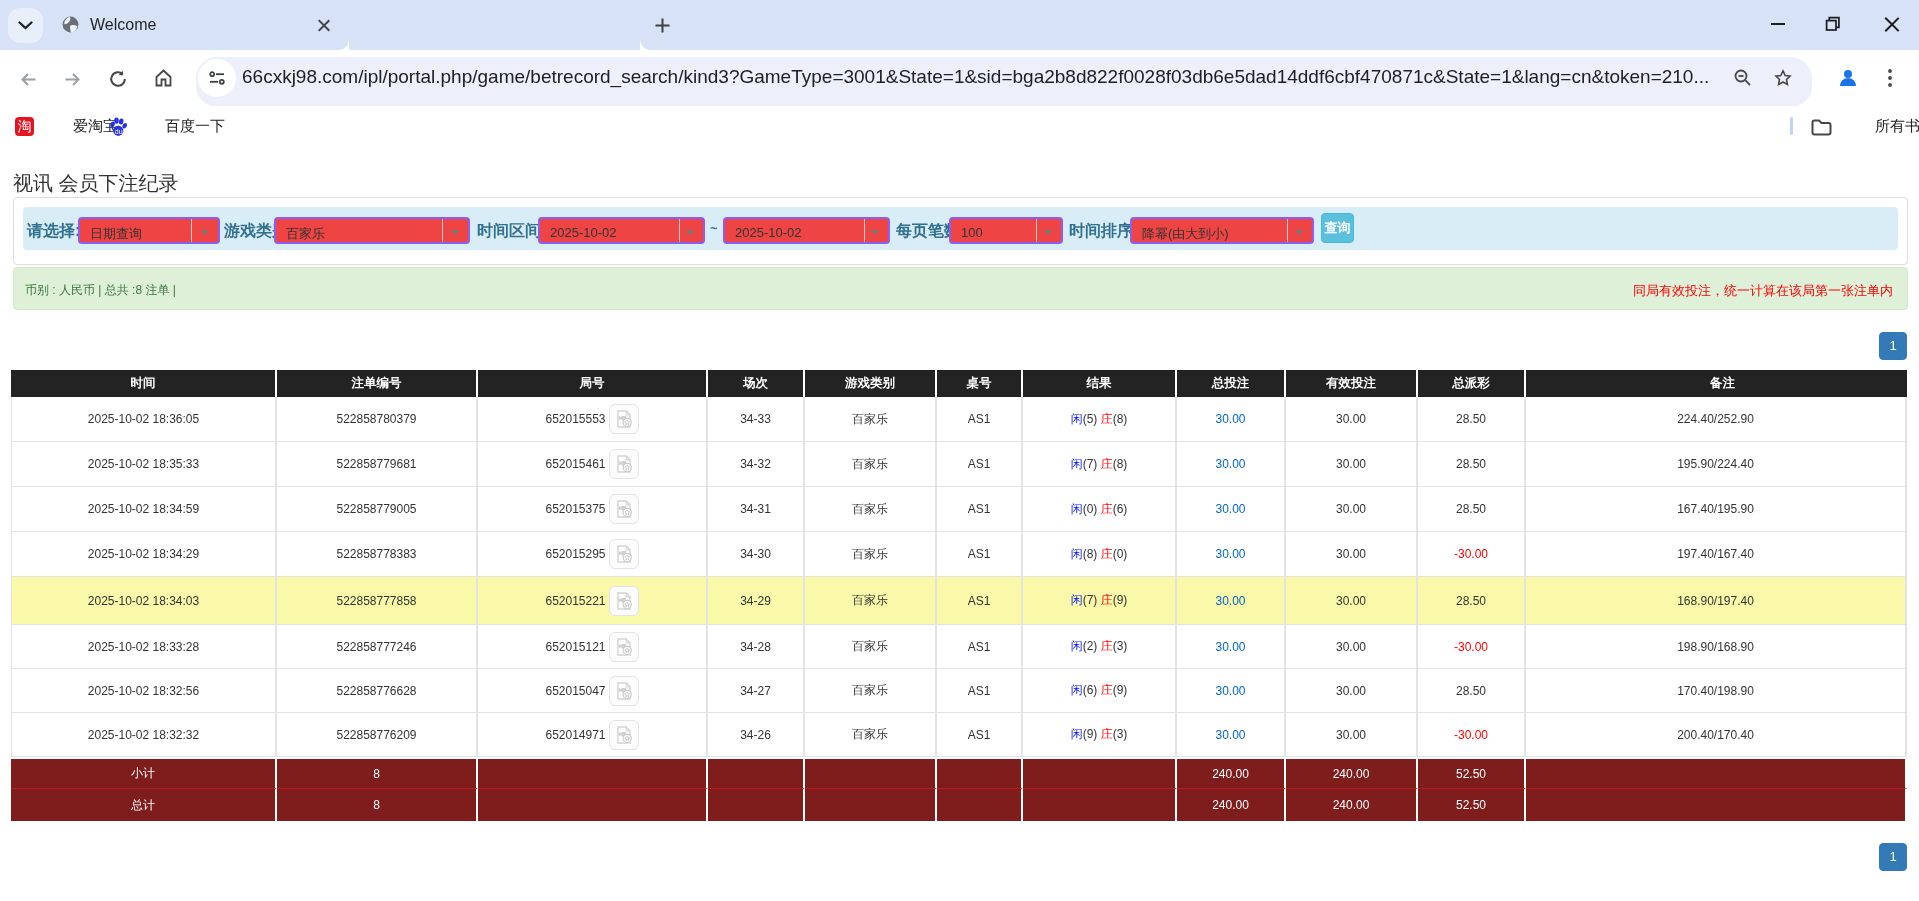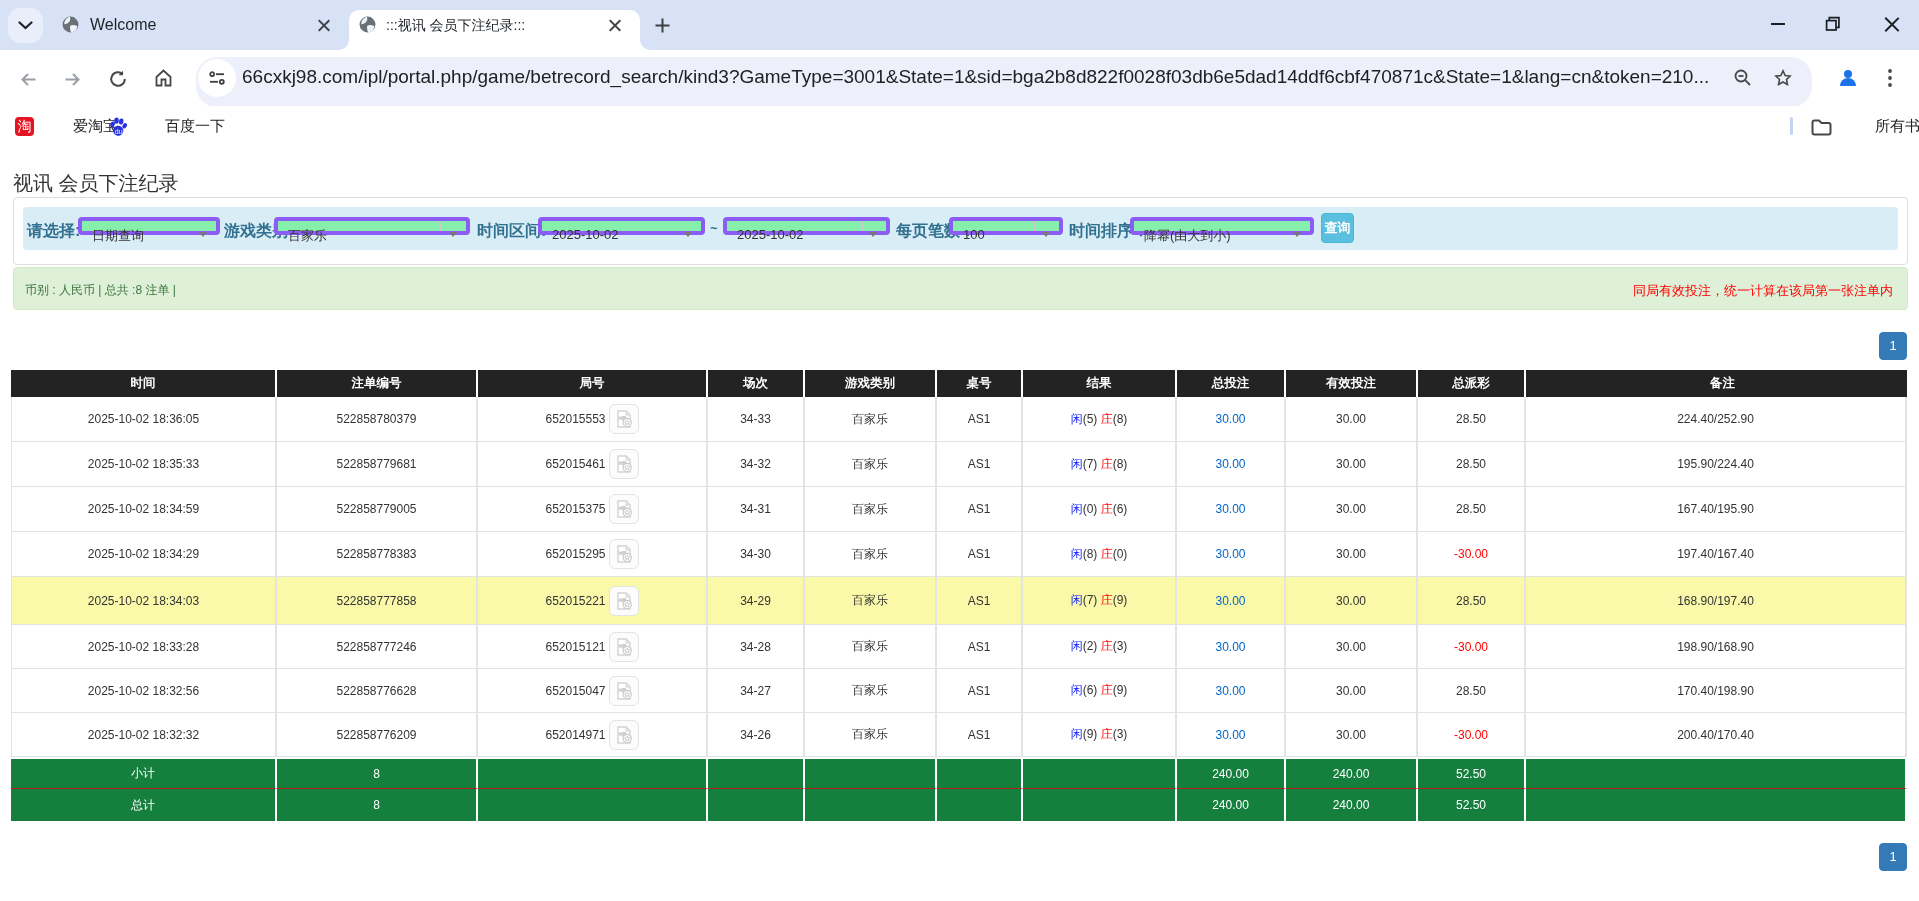--- a/index.html
+++ b/index.html
@@ -32,71 +32,62 @@
 .bktxt { position:absolute; top:11px; font-size:15px; color:#202124; white-space:nowrap;margin-left:32px; }
 #tbico { position:absolute; left:15px; top:11px; width:19px; height:19px; border-radius:4px; background:#e61322; color:#fff; font-size:14px; line-height:19px; text-align:center; }
 #bksep { position:absolute; left:1790px; top:11px; width:3px; height:18px; border-radius:2px; background:#c3d4f2; }
 
 
 #page { position:absolute; left:0; top:146px; width:1919px; height:755px; background:#fff; }
 h1 { position:absolute; left:13px; top:24px; font-size:20px; font-weight:400; color:#333; }
 #panel { position:absolute; left:13px; top:51px; width:1895px; height:68px; background:#fff; border:1px solid #ddd; border-radius:4px; }
 #fbar { position:absolute; left:9px; top:9px; width:1875px; height:43px; background:#d9edf7; border-radius:4px; }
 .flab { position:absolute; top:14px; font-size:16px; font-weight:bold; color:#31708f; white-space:nowrap; }
-.combo { position:absolute; top:10px; height:18px; background:#86efac; border:4px solid #8b5cf6; border-radius:4px; }
+.combo { position:absolute; top:10px; height:27px; background:#ef4444; border:2px solid #8b5cf6; border-radius:4px; }
 .combo .txt { position:absolute; left:10px; top:5.5px; font-size:13px; color:#333; white-space:nowrap; }
 .combo .arr { position:absolute; right:0; top:0; height:100%; border-left:1px solid #ccc; }
 .combo .arr:after { content:""; position:absolute; right:9px; top:11px; border-left:4.5px solid transparent; border-right:4.5px solid transparent; border-top:5.5px solid #777; }
 #qbtn { position:absolute; left:1298px; top:6px; width:33px; height:30px; background:#5bc0de; border:1px solid #46b8da; border-radius:4px; color:#fff; font-size:13px; font-weight:bold; text-align:center; line-height:28px; }
 #gbar { position:absolute; left:13px; top:121px; width:1895px; height:43px; background:#dff0d8; border:1px solid #d6e9c6; border-radius:4px; }
 #gbar .l { position:absolute; left:11px; top:14px; font-size:12px; color:#3c763d; }
 #gbar .r { position:absolute; right:14px; top:14px; font-size:13px; color:#f00; }
 .pag { position:absolute; width:28px; height:28px; background:#337ab7; border:1px solid #337ab7; border-radius:4px; color:#fff; font-size:13px; text-align:center; line-height:26px; }
 
 
 #tbl { position:absolute; left:11px; top:224px; border-collapse:separate; border-spacing:0; table-layout:fixed; width:1896px; font-size:12px; color:#333; }
 #tbl th { background:#232323; color:#fff; font-size:12.5px; font-weight:bold; height:27px; border-right:2px solid #fff; text-align:center; padding:0; }
 #tbl th:last-child { border-right:none;padding-left:12px; }
 #tbl td { background:#fff; height:45px; border-right:2px solid #e3e3e3; border-bottom:1px solid #e3e3e3; text-align:center; padding:0; vertical-align:middle; }
 #tbl td:last-child { border-right:2px solid #e3e3e3; }
 #tbl td:first-child { border-left:1px solid #e3e3e3; }
 #tbl tr.sum td:first-child { border-left:none; }
 #tbl tr.hl td { background:#f9f9a9; height:48px; }
 #tbl tr.hl ~ tr td { height:44px; }
 #tbl tr.sum td, #tbl tr.hl ~ tr.sum td { height:31px; }
-#tbl tr.sum td { background:#15803d; color:#fff; border-right:2px solid #fff; border-bottom:none; border-top:2px solid #fff; height:31px; }
+#tbl tr.sum td { background:#7f1d1d; color:#fff; border-right:2px solid #fff; border-bottom:none; border-top:2px solid #fff; height:31px; }
 #tbl tr.tot td, #tbl tr.hl ~ tr.tot td { border-top:1px solid #b91c1c; height:33px; }
 .bl { color:#0014ff; } .rd { color:#f00; } .tb { color:#06c; }
 .gno { vertical-align:middle; }
 .mvbtn { display:inline-block; vertical-align:middle; width:30px; height:30px; margin-left:3px; background:#fcfcfc; border:1px solid #e3e3e3; border-radius:6px; }
 .mvbtn svg { margin-top:4px; }
 </style></head>
 <body>
 <div id="strip">
  <div id="chev">
       <svg width="15" height="9" viewBox="0 0 15 9">
         <path d="M1.5 1.5 L7.5 7 L13.5 1.5" fill="none" stroke="#1f2328" stroke-width="2.2" stroke-linecap="round"></path>
       </svg>
     </div>
  <span style="position:absolute;left:61px;top:15px"><svg class="globe" width="19" height="19" viewBox="0 0 24 24">
         <circle cx="12" cy="12" r="10" fill="#6b7076"></circle>
 <path d="M11.3 2.2 A 9.9 9.9 0 0 0 4.2 11.6 C 6.8 11.6 9.2 10.4 10.7 8.3 C 11.9 6.6 11.9 4.2 11.3 2.2 Z" fill="#eef3fc"></path>
 <path d="M11.7 13.6 C 13.6 12.3 16.8 12.2 20.8 14.1 A 9.9 9.9 0 0 1 12.8 21.95 C 11.5 19.3 11.1 15.6 11.7 13.6 Z" fill="#eef3fc"></path>
 </svg></span>
  <span class="tabtxt" style="left:90px">Welcome</span>
  <span class="x" style="left:318px;top:19px"></span>
- <div id="tab2">
-   <span style="position:absolute;left:9px;top:5px"><svg class="globe" width="19" height="19" viewBox="0 0 24 24">
-          <circle cx="12" cy="12" r="10" fill="#6b7076"></circle>
-<path d="M11.3 2.2 A 9.9 9.9 0 0 0 4.2 11.6 C 6.8 11.6 9.2 10.4 10.7 8.3 C 11.9 6.6 11.9 4.2 11.3 2.2 Z" fill="#eef3fc"></path>
-<path d="M11.7 13.6 C 13.6 12.3 16.8 12.2 20.8 14.1 A 9.9 9.9 0 0 1 12.8 21.95 C 11.5 19.3 11.1 15.6 11.7 13.6 Z" fill="#eef3fc"></path>
-</svg></span>
-   <span class="tabtxt" style="left:37px;top:7px;font-size:14px">:::视讯 会员下注纪录:::</span>
-   <span class="x" style="left:260px;top:9px"></span>
- </div>
  <div class="flL"></div>
     <div class="flR"></div>
  <svg style="position:absolute;left:655px;top:18px" width="15" height="15" viewBox="0 0 15 15">
       <path d="M7.5 0.5 V14.5 M0.5 7.5 H14.5" stroke="#3c4043" stroke-width="2"></path>
     </svg>
  <div class="wmin"></div>
  <svg style="position:absolute;left:1825px;top:16px" width="16" height="16" viewBox="0 0 16 16" fill="none" stroke="#1b1d21" stroke-width="1.7">
       <path d="M4.3 4.3 v-2.6 h9.6 v9.6 h-2.6"></path>
       <rect x="1.6" y="4.6" width="9.4" height="9.4"></rect>
     </svg>

